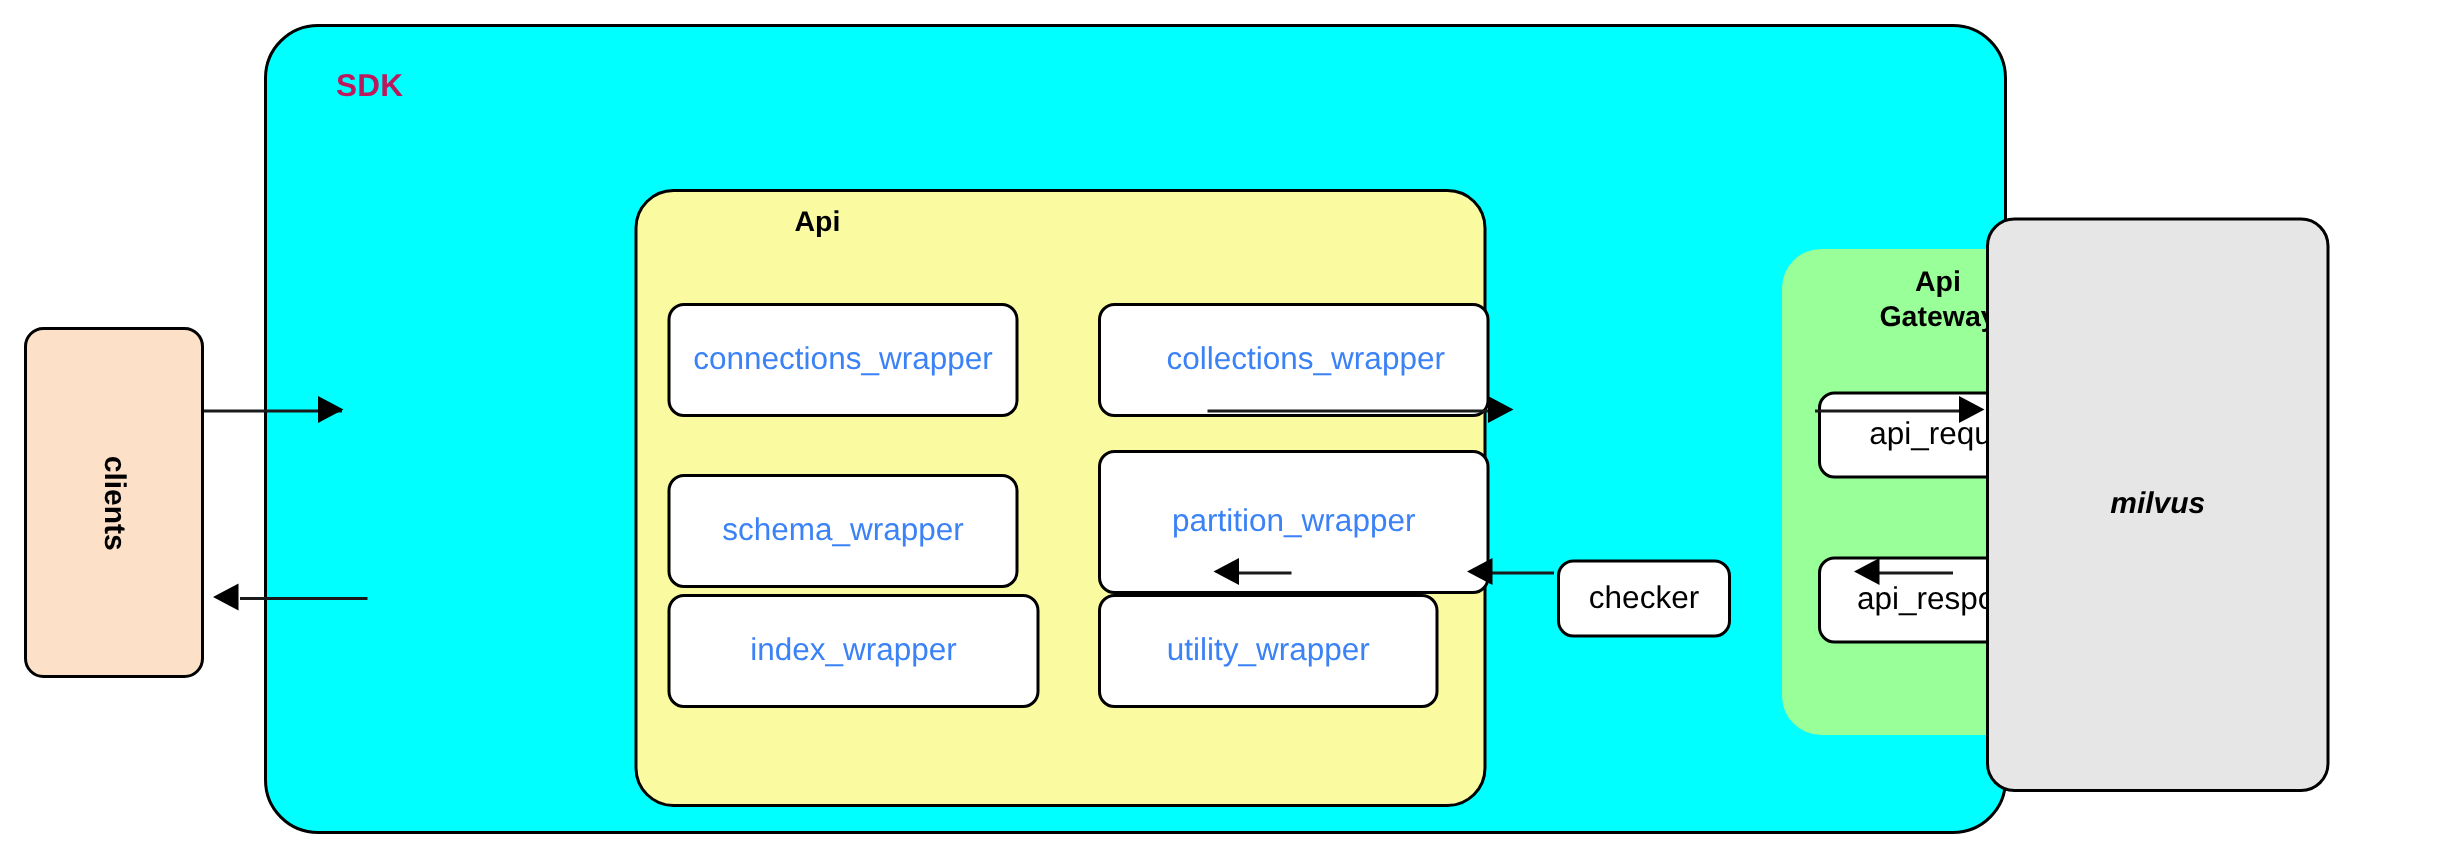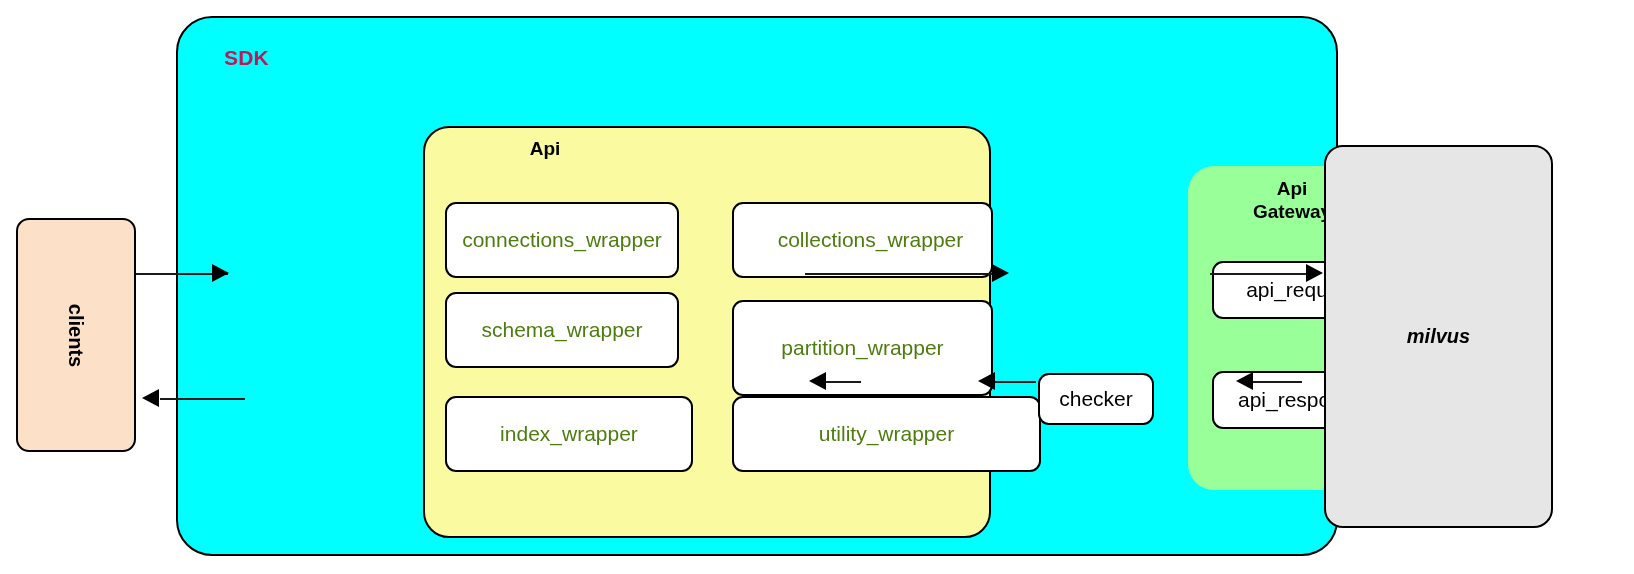--- a/index.html
+++ b/index.html
@@ -71,21 +71,21 @@
     color: #000000;
   }
 
   
   .wrapper-card {
     background: #ffffff;
     border: 2px solid #000000;
     border-radius: 11px;
     font-size: 21px;
     font-weight: normal;
-    color: #4d7c0f;
+    color: #3b82f6;
   }
 
   
   #api-gateway-container {
     left: 1010px;
     top: 148px;
     width: 228px;
     height: 324px;
     background: #99ff99;
     border: none;
@@ -190,25 +190,25 @@
     <span id="sdk-label">SDK</span>
 
     <div class="box" id="api-wrapper-container">
       <div id="api-wrapper-label">
         <div>Api</div>
       </div>
 
       <div class="box wrapper-card" style="left:20px; top:74px; width:234px; height:76px;">connections_wrapper</div>
       <div class="box wrapper-card" style="left:307px; top:74px; width:261px; height:76px;padding-left:16px;">collections_wrapper</div>
 
-      <div class="box wrapper-card" style="left:20px; top:164px; width:234px; height:76px;">schema_wrapper</div>
+      <div class="box wrapper-card" style="left:20px; top:188px; width:234px; height:76px;">schema_wrapper</div>
       <div class="box wrapper-card" style="left:307px; top:172px; width:261px; height:96px;">partition_wrapper</div>
 
       <div class="box wrapper-card" style="left:20px; top:268px; width:248px; height:76px;">index_wrapper</div>
-      <div class="box wrapper-card" style="left:307px; top:268px; width:309px; height:76px;">utility_wrapper</div>
+      <div class="box wrapper-card" style="left:307px; top:268px; width:227px; height:76px;">utility_wrapper</div>
     </div>
 
     <div class="box" id="checker-box">checker</div>
 
     <div class="box" id="api-gateway-container">
       <div id="api-gateway-label">
         <div>Api</div>
         <div>Gateway</div>
       </div>
       <div class="box gateway-card" style="left:24px; top:95px; width:178px; height:58px;">api_request</div>

